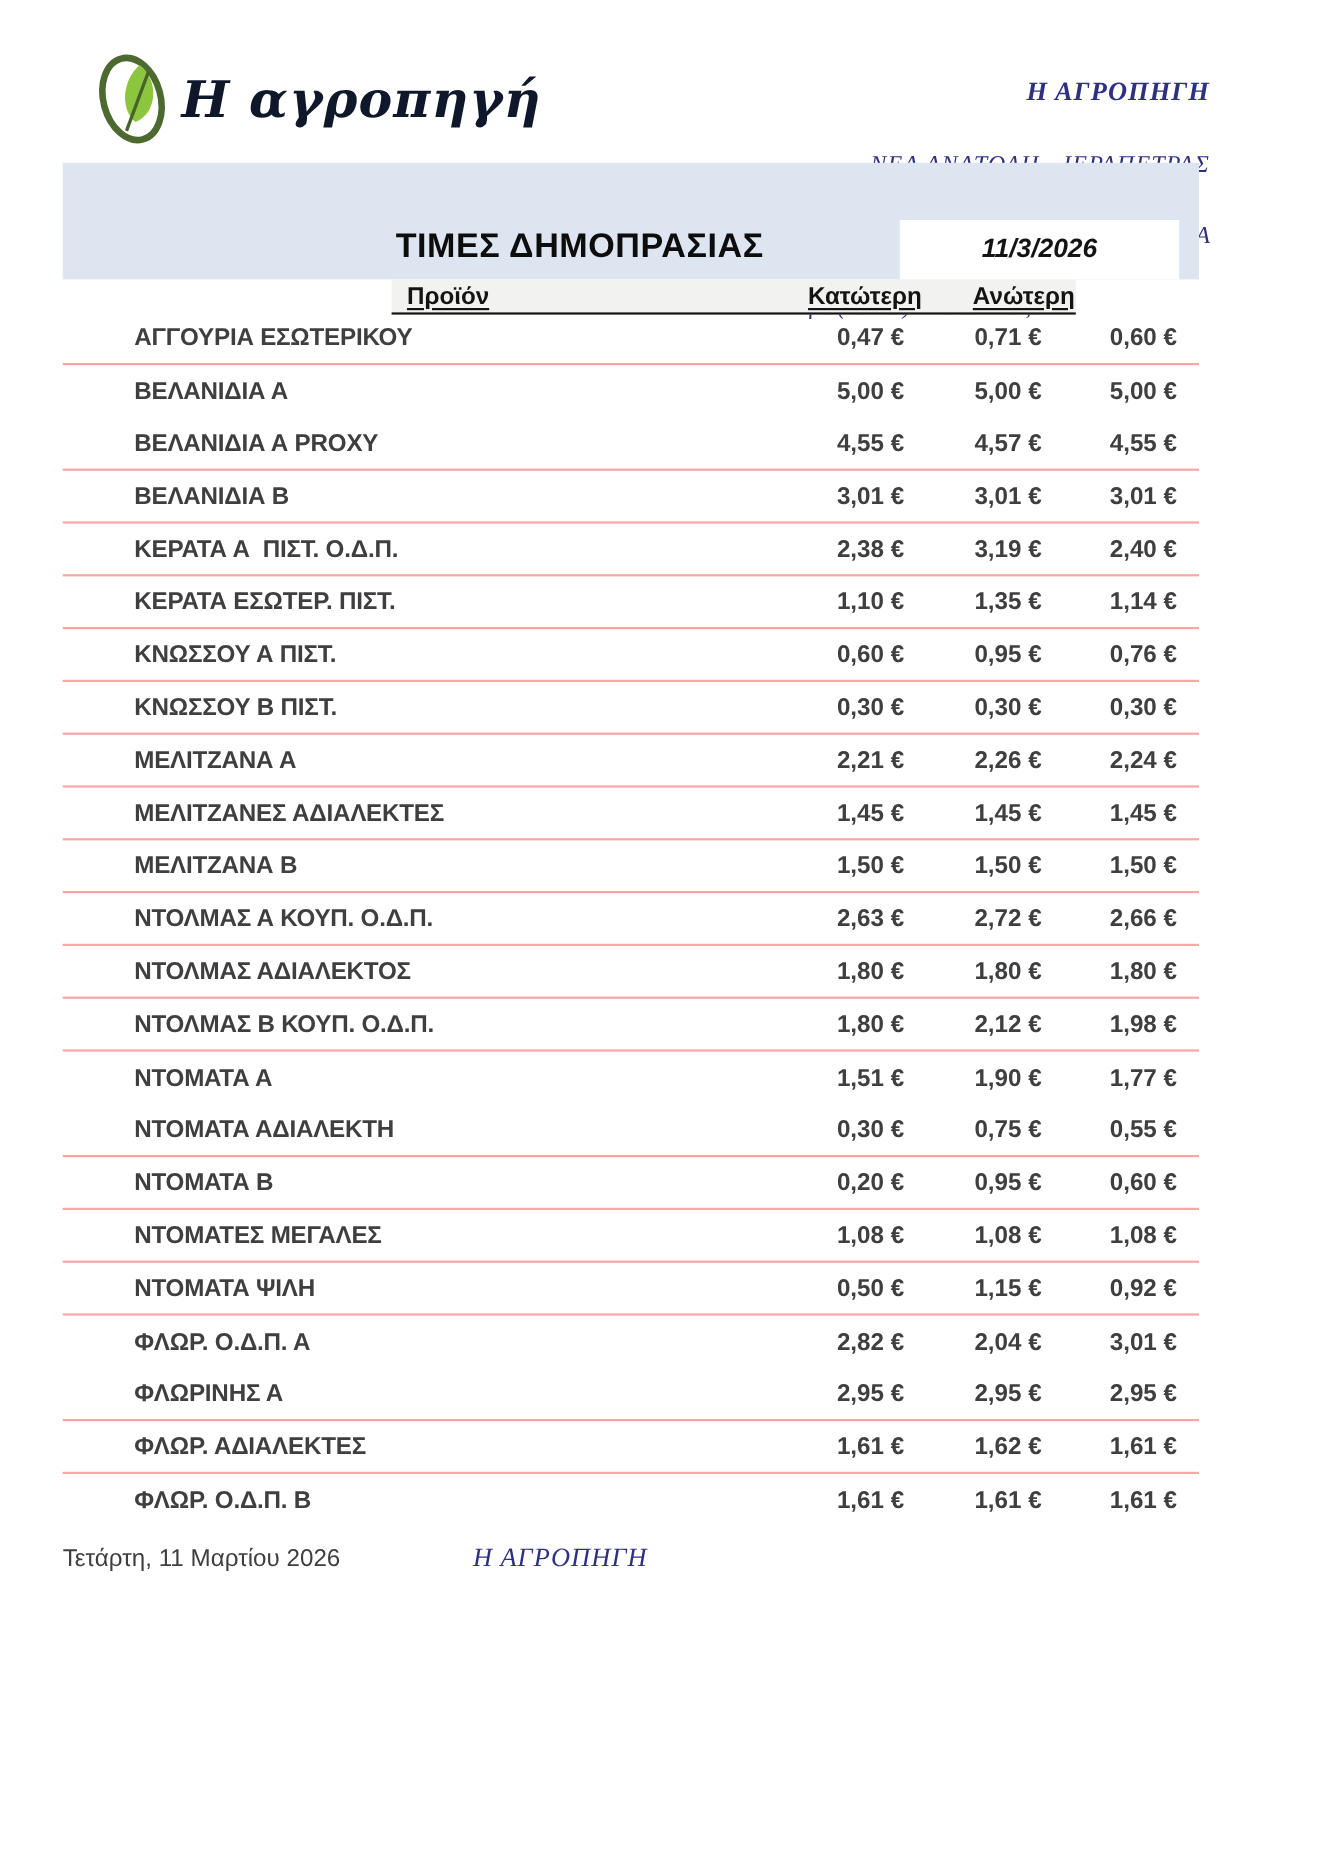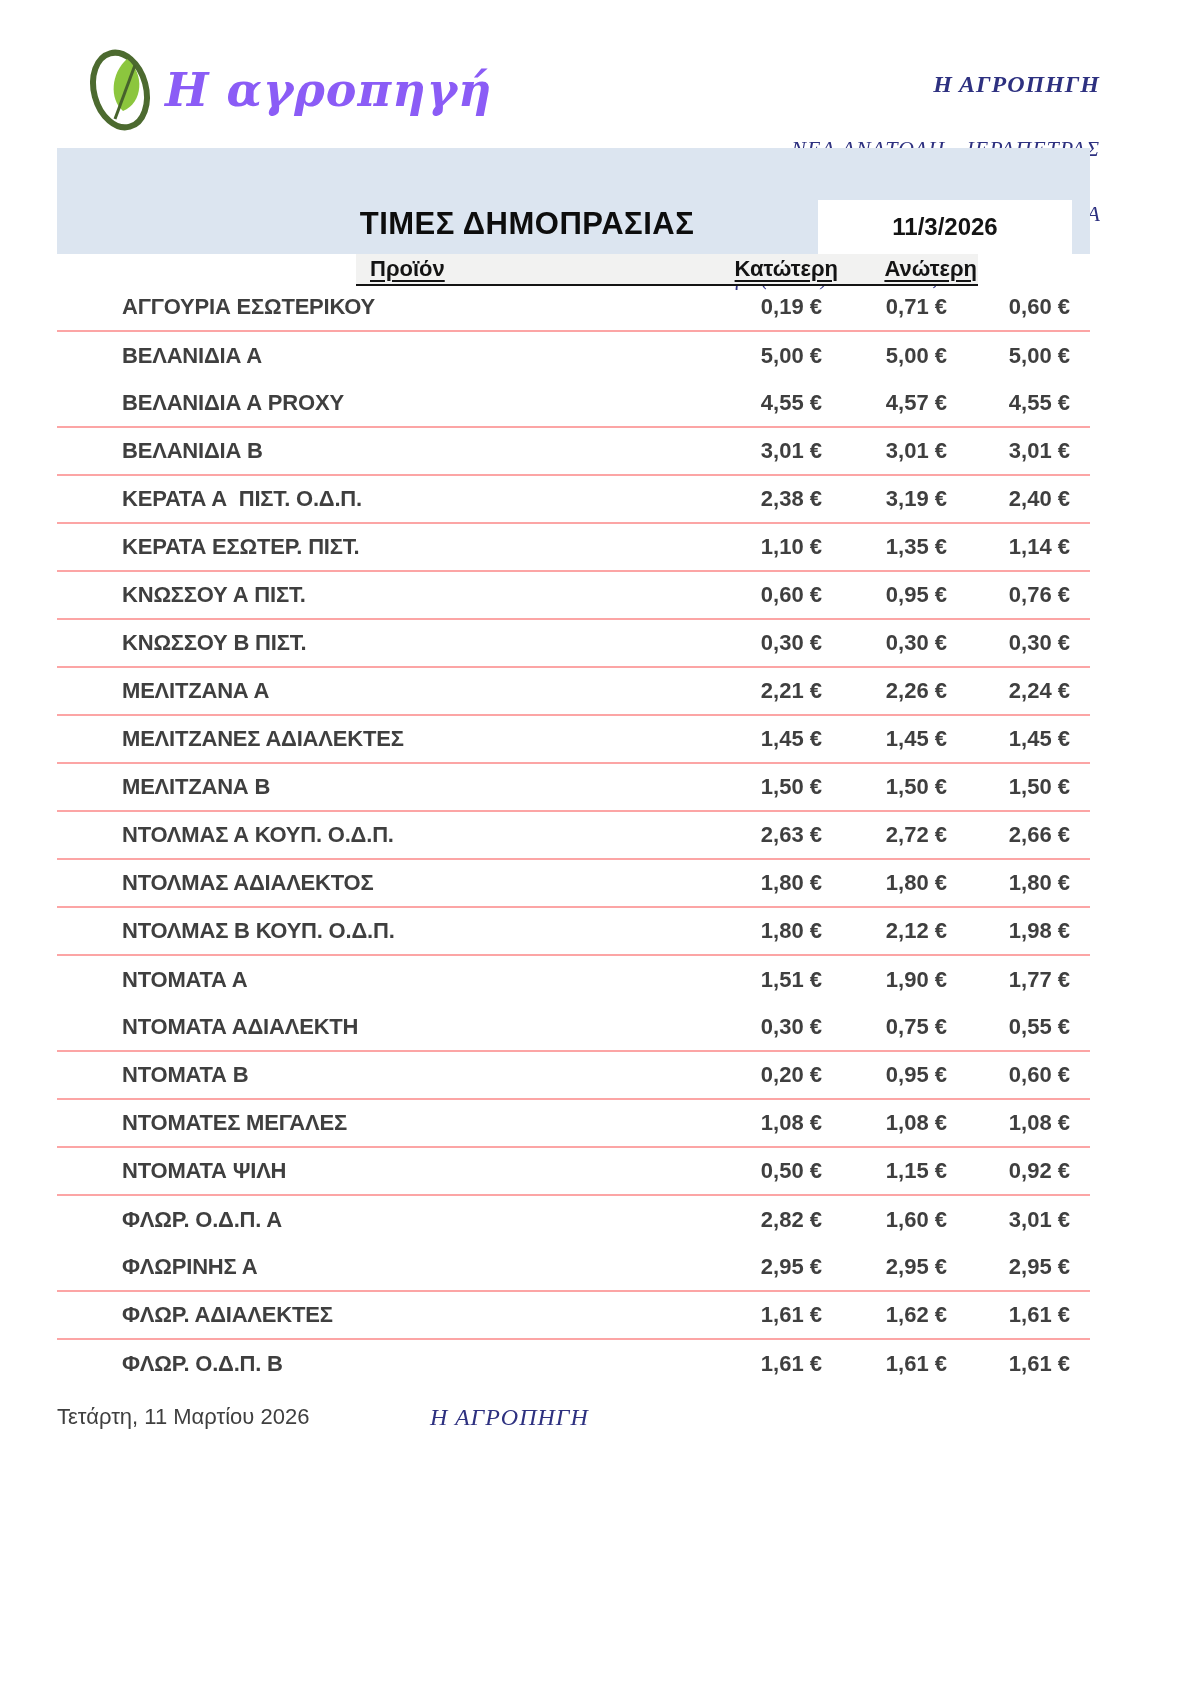--- a/index.html
+++ b/index.html
@@ -11,21 +11,21 @@
     overflow:hidden;
   }
   
   .logo{position:absolute;left:85px;top:40px;width:330px;height:100px;}
   .logo svg{position:absolute;left:0;top:5px;}
   .logo-text{
     position:absolute;left:80px;top:22px;
     font-family:"DejaVu Serif", serif;
     font-style:italic;font-weight:bold;
     font-size:46px;line-height:56px;
-    color:#8b5cf6;letter-spacing:1px;
+    color:#0f172a;letter-spacing:1px;
     white-space:pre;
   }
   
   .letterhead{
     position:absolute;left:660px;top:34px;width:440px;
     text-align:right;color:#2e3180;
     font-family:"Liberation Serif", serif;font-style:italic;
     white-space:pre;
   }
   .lh1{font-size:24px;line-height:28px;font-weight:bold;letter-spacing:1px;}
@@ -39,21 +39,21 @@
   }
   .title{
     position:absolute;left:210px;top:56px;width:520px;height:40px;
     text-align:center;font-size:31px;line-height:40px;font-weight:bold;
     color:#0d0d0d;letter-spacing:0.5px;white-space:pre;
   }
   .date-badge{
     position:absolute;left:761px;top:52px;width:254px;height:54px;
     background:#ffffff;
     display:flex;align-items:center;justify-content:center;
-    font-size:24px;font-weight:bold;color:#141414;
+    font-size:24px;font-weight:bold;color:#141414;font-style:italic;
   }
   
   .header-band{
     position:absolute;left:356px;top:254px;width:622px;height:30px;
     background:#f2f2f1;border-bottom:2px solid #141414;
     box-sizing:content-box;
     font-size:22px;font-weight:bold;color:#141414;
   }
   .header-band > div{
     position:absolute;top:0;line-height:30px;
@@ -115,21 +115,21 @@
 
   <div class="header-band">
     <div class="h-product">Προϊόν</div>
     <div class="h-min">Κατώτερη</div>
     <div class="h-max">Ανώτερη</div>
   </div>
 
   <div class="rows">
       <div class="row sep">
         <div class="cell-product">ΑΓΓΟΥΡΙΑ ΕΣΩΤΕΡΙΚΟΥ</div>
-        <div class="cell-price min">0,19 €</div>
+        <div class="cell-price min">0,47 €</div>
         <div class="cell-price max">0,71 €</div>
         <div class="cell-price avg">0,60 €</div>
       </div>
       <div class="row">
         <div class="cell-product">ΒΕΛΑΝΙΔΙΑ Α</div>
         <div class="cell-price min">5,00 €</div>
         <div class="cell-price max">5,00 €</div>
         <div class="cell-price avg">5,00 €</div>
       </div>
       <div class="row sep">
@@ -230,21 +230,21 @@
       </div>
       <div class="row sep">
         <div class="cell-product">ΝΤΟΜΑΤΑ ΨΙΛΗ</div>
         <div class="cell-price min">0,50 €</div>
         <div class="cell-price max">1,15 €</div>
         <div class="cell-price avg">0,92 €</div>
       </div>
       <div class="row">
         <div class="cell-product">ΦΛΩΡ. Ο.Δ.Π. Α</div>
         <div class="cell-price min">2,82 €</div>
-        <div class="cell-price max">1,60 €</div>
+        <div class="cell-price max">2,04 €</div>
         <div class="cell-price avg">3,01 €</div>
       </div>
       <div class="row sep">
         <div class="cell-product">ΦΛΩΡΙΝΗΣ Α</div>
         <div class="cell-price min">2,95 €</div>
         <div class="cell-price max">2,95 €</div>
         <div class="cell-price avg">2,95 €</div>
       </div>
       <div class="row sep">
         <div class="cell-product">ΦΛΩΡ. ΑΔΙΑΛΕΚΤΕΣ</div>

